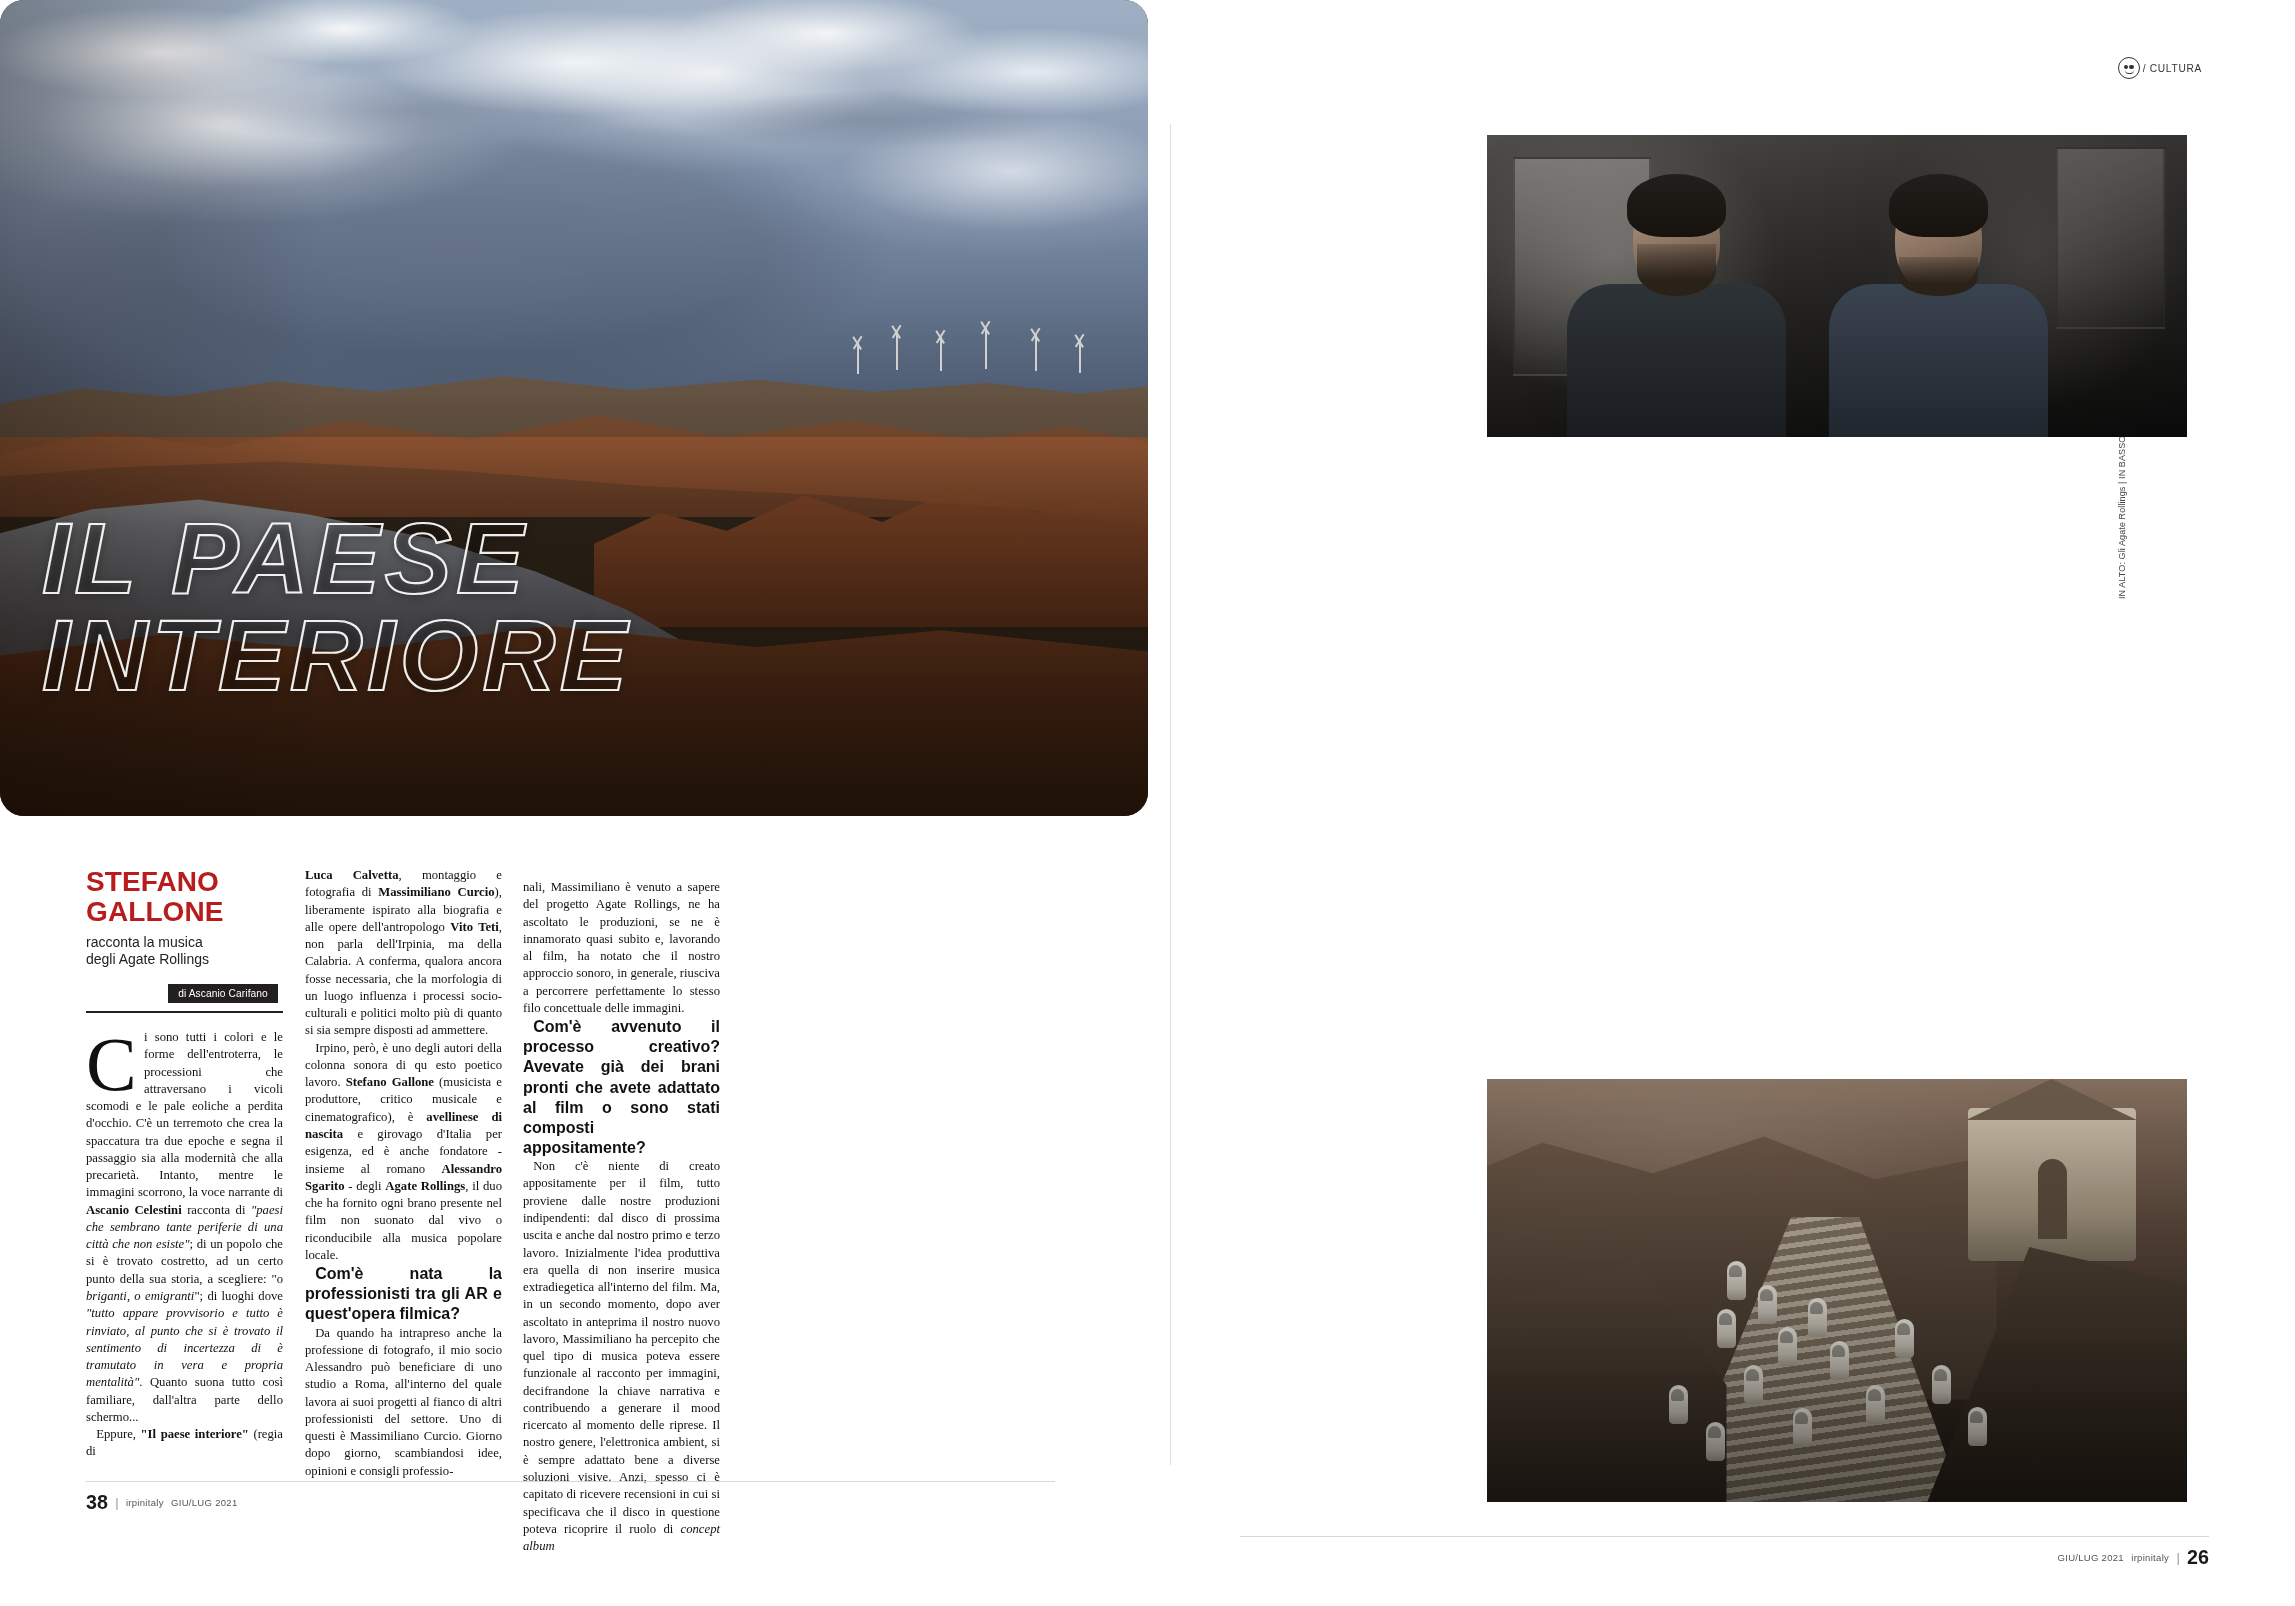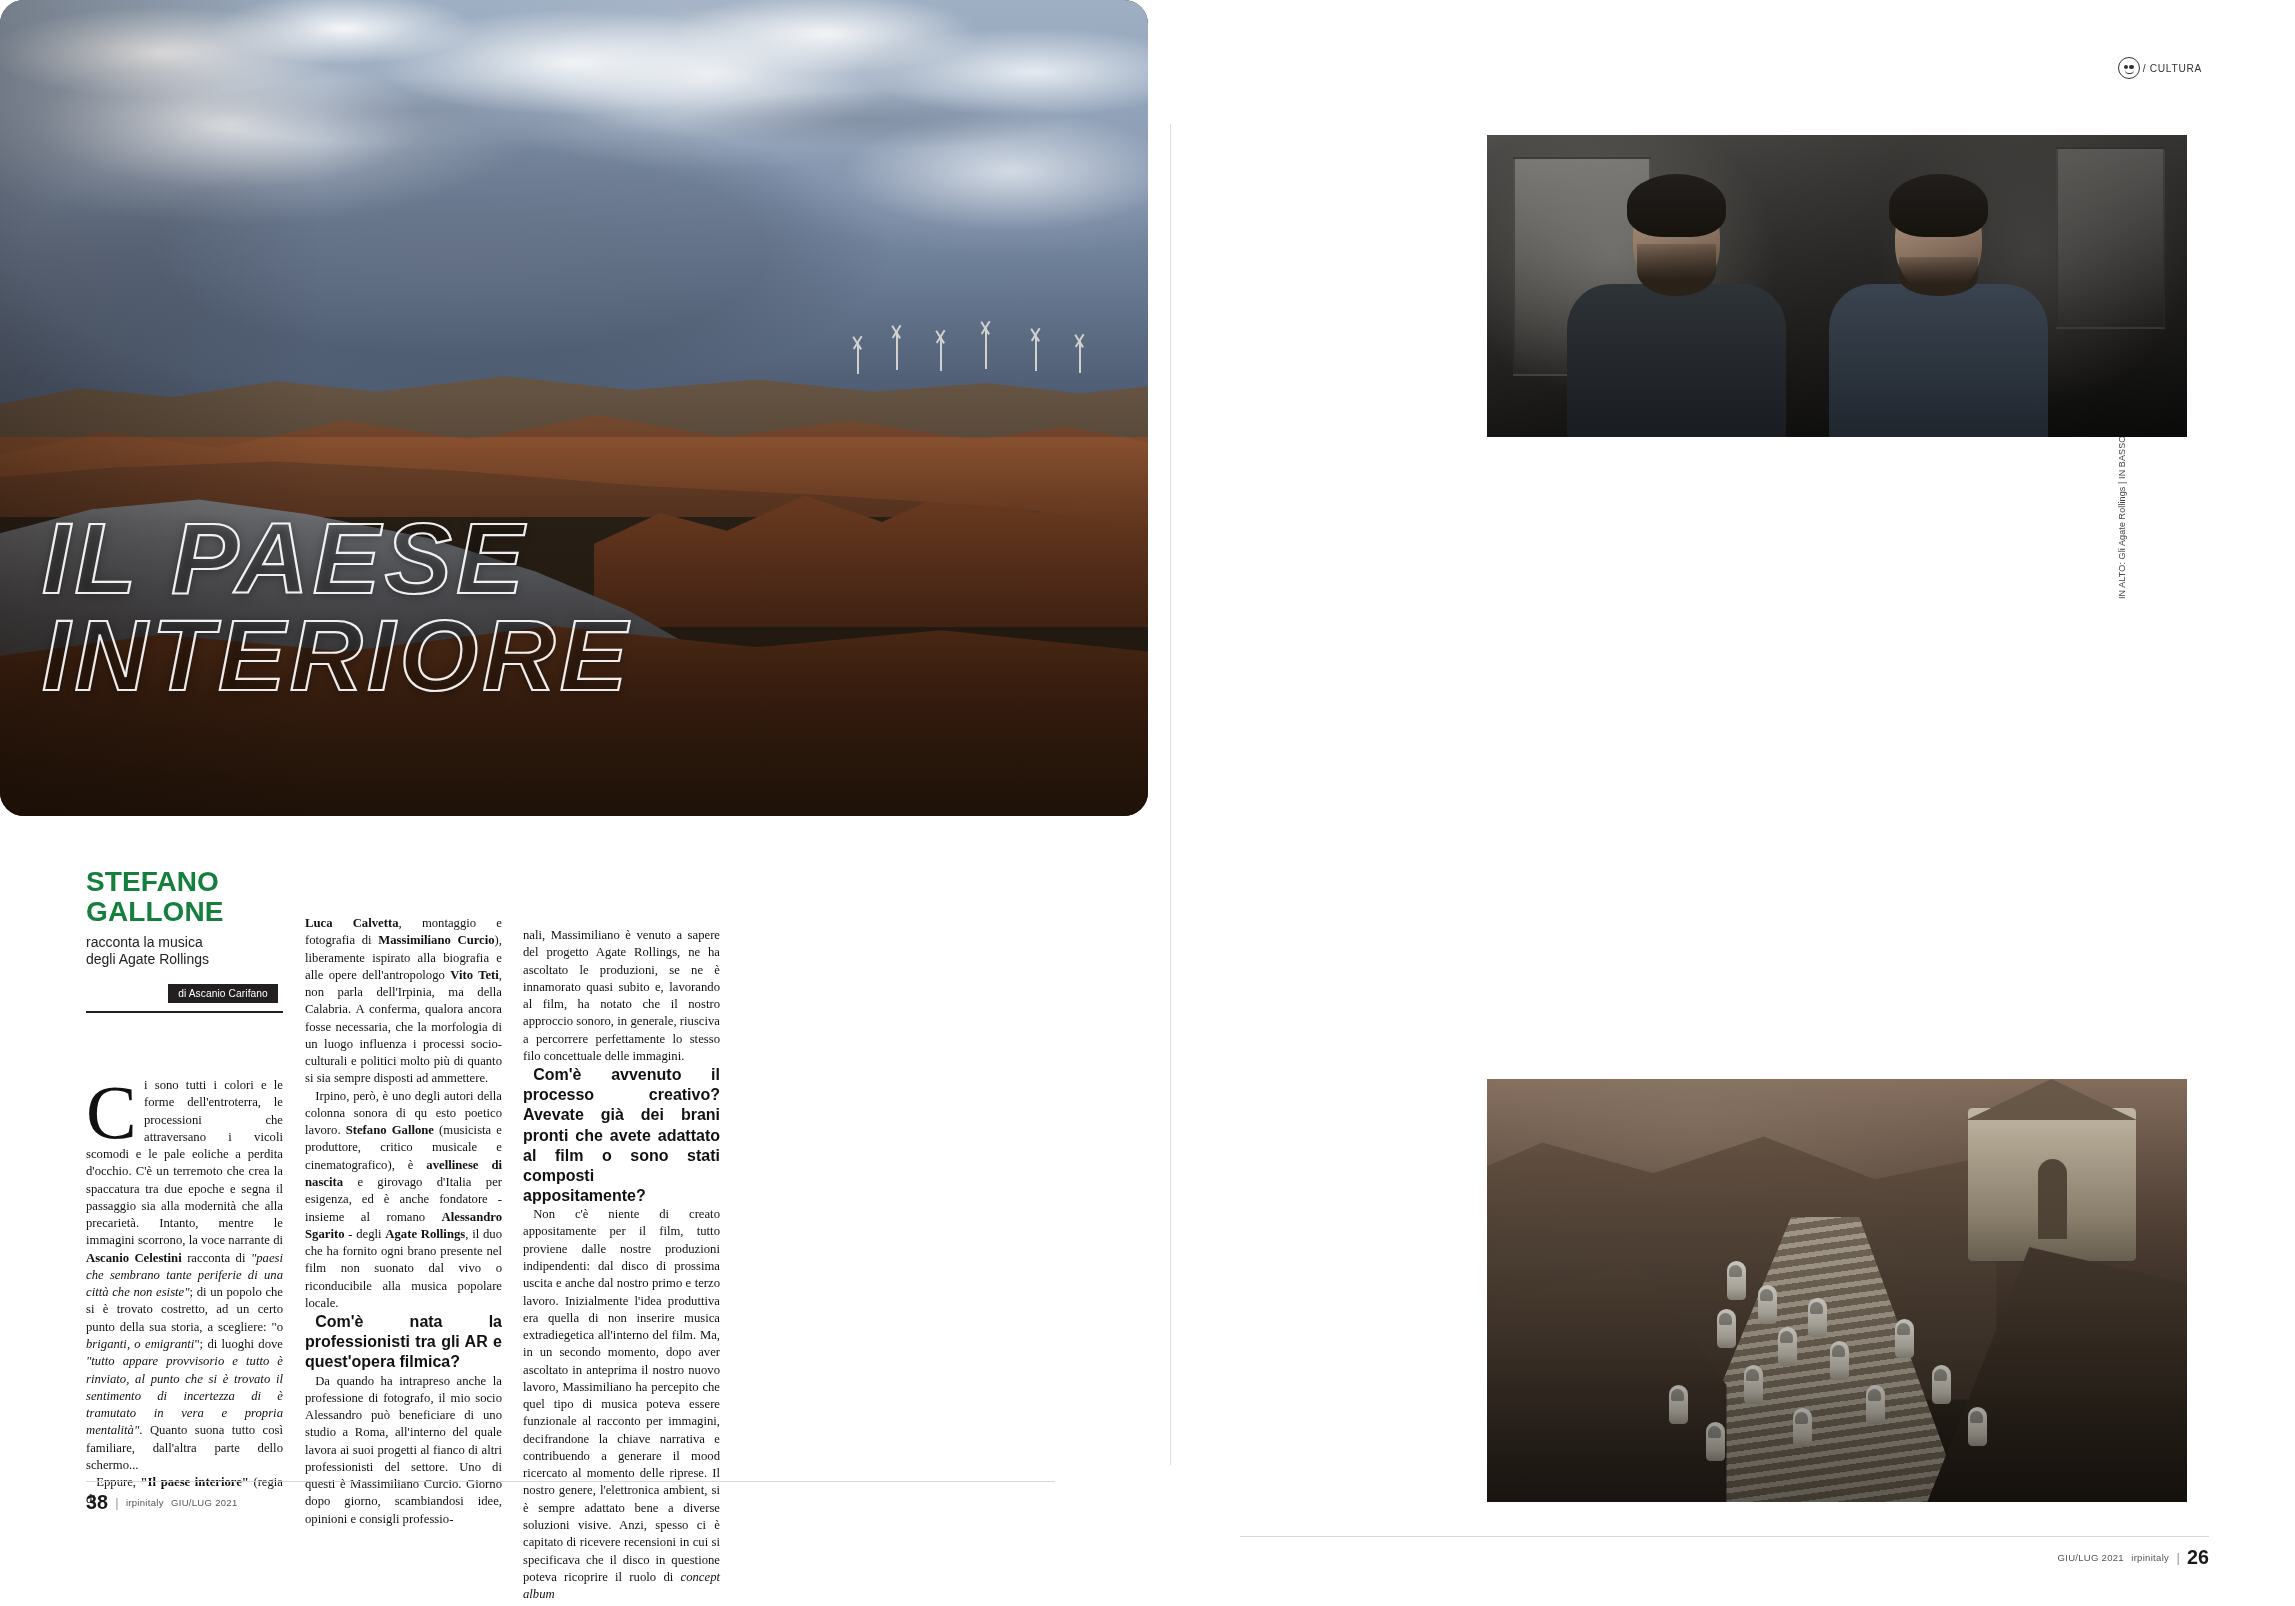--- a/index.html
+++ b/index.html
@@ -103,38 +103,38 @@
     text-shadow: 0 1.5px 10.2px rgba(0,0,0,0.35);
     white-space: pre-line;
   }
 
   
   .left-body { position:absolute; left: 0; top: 816px; width: 1148px; height: 736px; }
 
   .byline-block { position:absolute; left: 86px; top: 51px; width: 197px; }
   .byline-name {
     font-family:"Liberation Sans", sans-serif; font-weight:700;
-    font-size: 28px; line-height: 1.06; color:#15803d; letter-spacing: 0.1px;
+    font-size: 28px; line-height: 1.06; color:#b91c1c; letter-spacing: 0.1px;
     white-space: pre-line;
   }
   .byline-sub {
     margin-top: 7.3px;
     font-family:"Liberation Sans", sans-serif; font-weight:400;
     font-size: 14px; line-height: 1.25; color:#222; white-space: pre-line;
   }
   .author-tag {
     position:absolute; left: 168px; top: 168px;
     background:#231f20; color:#fff;
     font-family:"Liberation Sans", sans-serif; font-size: 10.2px; font-weight:400;
     padding: 3.6px 10.2px 4.4px 10.2px; letter-spacing:0.1px;
   }
   .rule-left { position:absolute; left: 86px; top: 195px; width: 197px; height: 1.5px; background:#231f20; }
 
   .col { position:absolute; font-size: 12.7px; line-height: 1.36; color:#111;
-         text-align: justify; hyphens: auto; margin-top: 48px; }
+         text-align: justify; hyphens: auto; }
   .col p { margin: 0 0 0 0; text-indent: 10.2px; }
   .col p.first { text-indent: 0; }
   .col b { font-weight: 700; }
   .col i { font-style: italic; }
   .qhead { font-family:"Liberation Sans", sans-serif; font-weight:700; font-size: 16px; line-height:1.26; }
   .dropcap {
     float: left; font-family:"Liberation Serif", serif; font-size: 76px; line-height: 0.82;
     padding: 4.4px 7.3px 0 0; font-weight: 400; color:#111;
   }
 

